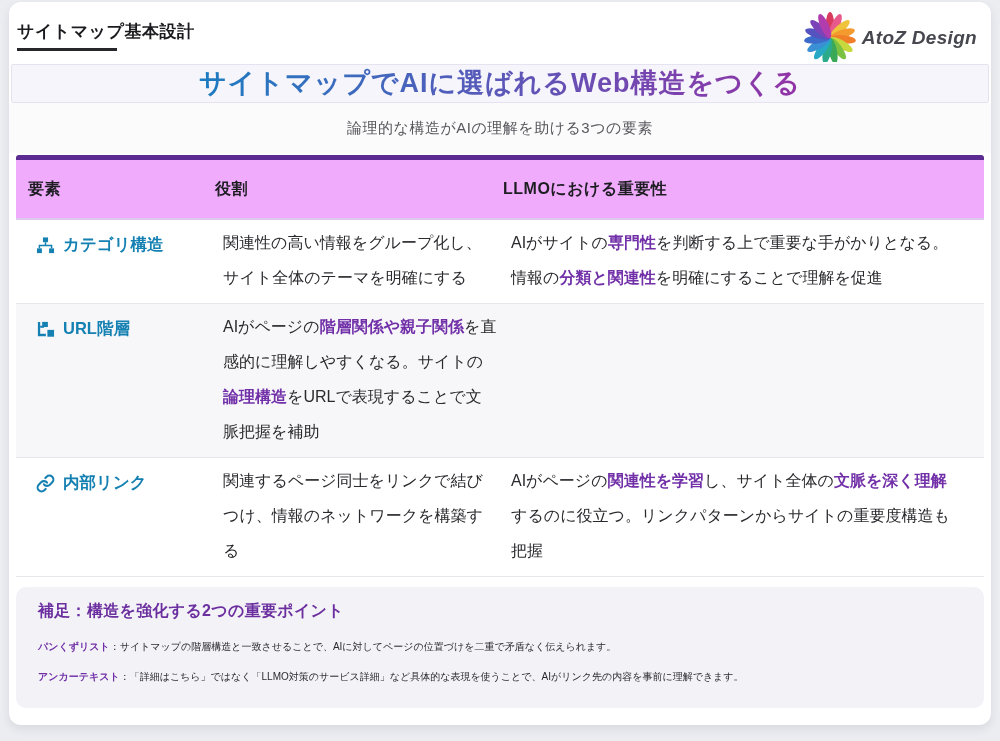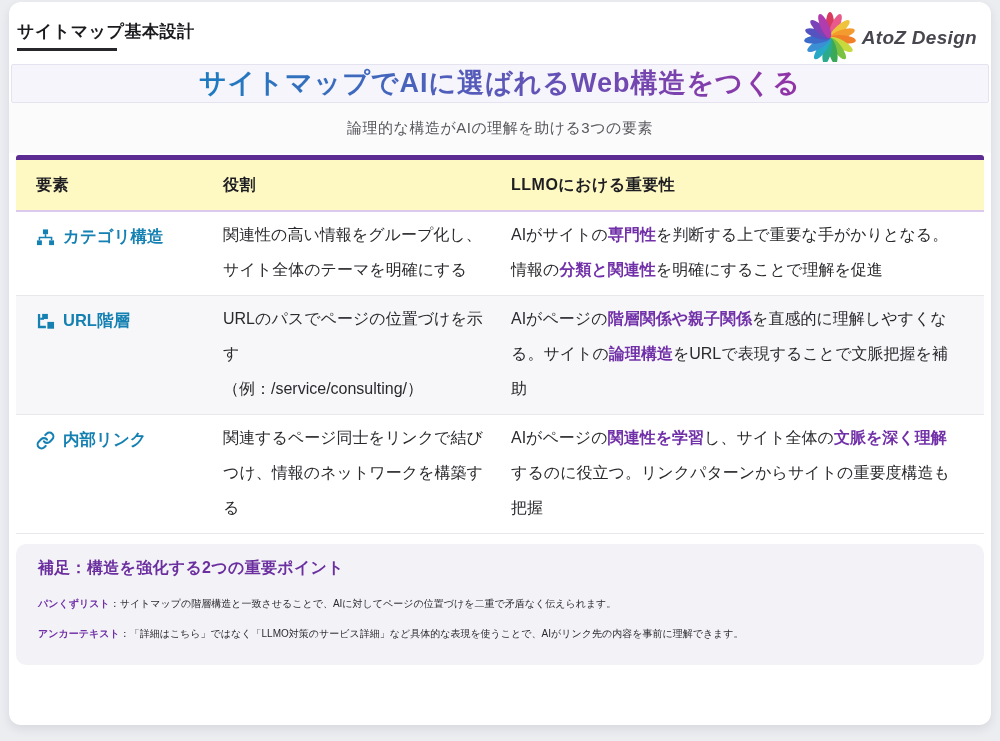--- a/index.html
+++ b/index.html
@@ -59,25 +59,25 @@
     align-items: center;
     justify-content: center;
   }
   .subtitle { font-size: 15px; color: #57575c; letter-spacing: .5px; }
   
   .tableWrap { margin: 2px 7px 0 7px; }
   .tableTopBorder { height: 5px; background: #5c2c92; border-radius: 3px 3px 0 0; }
   .thead {
     display: grid;
     grid-template-columns: 187px 288px 1fr;
-    background: #fef9c3;
+    background: #f0abfc;
     border-bottom: 2px solid #dcc9ee;
-    height: 52px;
+    height: 60px;
     align-items: center;
-    padding-left: 20px;
+    padding-left: 12px;
   }
   .th { font-size: 16px; font-weight: 700; color: #1d1d22; letter-spacing: .5px; }
   .trow {
     display: grid;
     grid-template-columns: 187px 288px 1fr;
     padding: 5px 12px 8px 20px;
     border-bottom: 1px solid #e7e7ec;
   }
   .trow.alt { background: #f7f7fa; }
   .cellEl {
@@ -185,22 +185,20 @@
             <g fill="#1580b2">
               <path d="M2 2 h2.4 v12.6 h6 v2.4 h-8.4 z"></path>
               <rect x="6.5" y="2" width="6" height="5.4"></rect>
               <rect x="12" y="10.4" width="7" height="7.2"></rect>
               <rect x="4.4" y="6" width="4" height="2.2"></rect>
             </g>
           </svg>
         </span>
         <span>URL階層</span>
       </div>
-      <div class="cellRole">URLのパスでページの位置づけを示す
-（例：/service/consulting/）</div>
       <div class="cellImp"><span>AIがページの</span><span class="hl">階層関係や親子関係</span><span>を直感的に理解しやすくなる。サイトの</span><span class="hl">論理構造</span><span>をURLで表現することで文脈把握を補助</span></div>
     </div>
 
     <div class="trow">
       <div class="cellEl">
         <span class="elIcon">
           <svg width="19" height="19" viewBox="0 0 24 24" fill="none" stroke="#1580b2" stroke-width="2.6" stroke-linecap="round" stroke-linejoin="round">
             <path d="M10 13a5 5 0 0 0 7.54.54l3-3a5 5 0 0 0-7.07-7.07l-1.72 1.71"></path>
             <path d="M14 11a5 5 0 0 0-7.54-.54l-3 3a5 5 0 0 0 7.07 7.07l1.71-1.71"></path>
           </svg>

